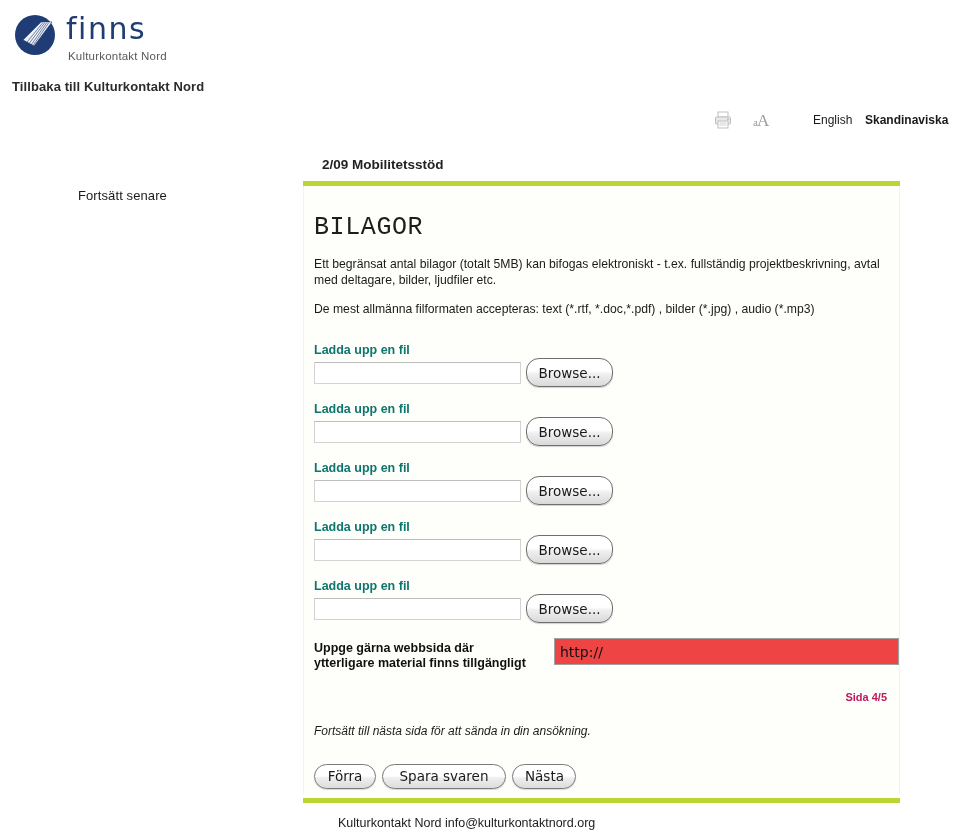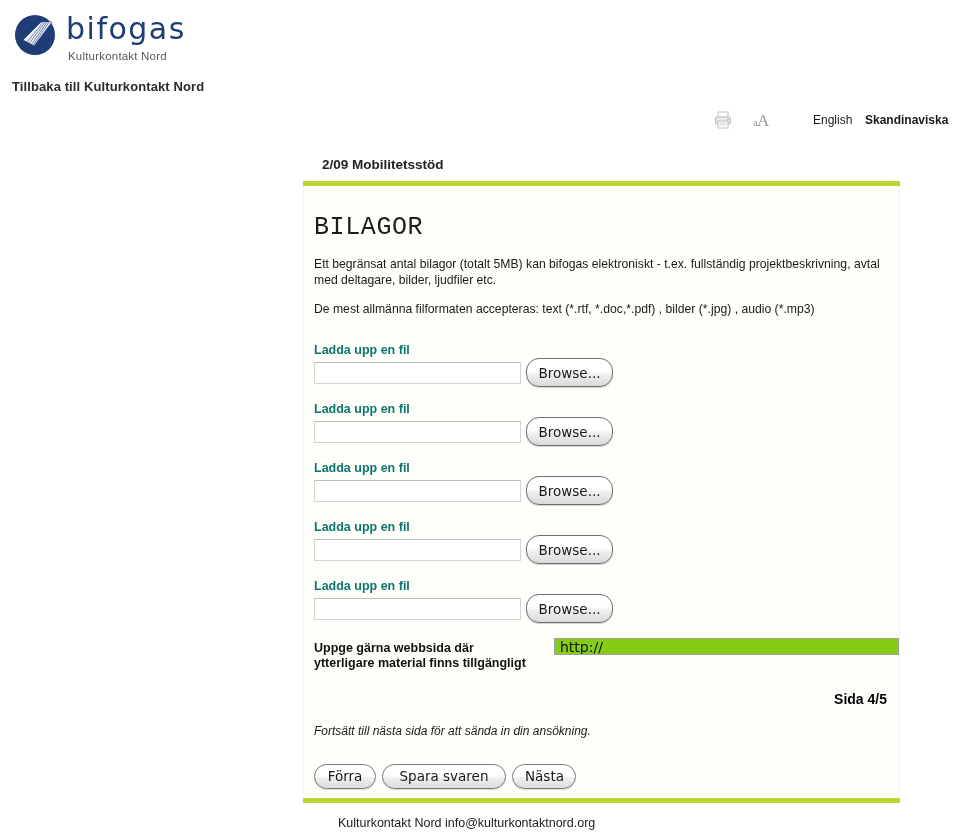--- a/index.html
+++ b/index.html
@@ -245,39 +245,39 @@
     font-size: 12.5px;
     font-weight: bold;
     line-height: 15px;
     color: #111;
   }
   #website-input {
     position: absolute;
     left: 240px;
     top: -3px;
     width: 345px;
-    height: 17px;
+    height: 27px;
     box-sizing: border-box;
     border: 1px solid #a0a0a0;
-    background: #84cc16;
+    background: #ef4444;
     font-family: "DejaVu Sans", sans-serif;
     font-size: 14px;
     color: #111;
     padding: 0 5px;
     outline: none;
   }
 
   
   #page-counter {
     position: absolute;
     right: 12px;
     top: 505px;
-    font-size: 14px;
-    font-weight: bold;
-    color: #000000;
+    font-size: 11px;
+    font-weight: bold;
+    color: #be185d;
   }
 
   
   #continue-note {
     position: absolute;
     left: 10px;
     top: 538px;
     font-size: 12px;
     font-style: italic;
     color: #1a1a1a;
@@ -330,21 +330,21 @@
       <path d="M27 8 L38 8 L20 32 L9 26 Z" fill="none" stroke="#1f3c75" stroke-width="0.6"></path>
       <g stroke="#1f3c75" stroke-width="0.7" opacity="0.85">
         <line x1="28.5" y1="9" x2="13.0" y2="28.2"></line>
         <line x1="30.5" y1="9" x2="15.2" y2="29.4"></line>
         <line x1="32.5" y1="9" x2="17.4" y2="30.6"></line>
         <line x1="34.5" y1="9" x2="19.0" y2="31.6"></line>
       </g>
       <path d="M9 26 L20 32 L16 34 Z" fill="#1f3c75"></path>
     </svg>
   </span>
-  <div id="logo-wordmark">bifogas</div>
+  <div id="logo-wordmark">finns</div>
   <div id="logo-subtitle">Kulturkontakt Nord</div>
 </div>
 
 <a id="back-link" href="#">Tillbaka till Kulturkontakt Nord</a>
 
 <div id="utility-bar">
   <span class="util-icon" id="print-icon">
     <svg width="20" height="20" viewBox="0 0 20 20" aria-hidden="true">
       <rect x="5" y="2" width="10" height="5" fill="none" stroke="#8a8a8a" stroke-width="1"></rect>
       <rect x="2.5" y="7" width="15" height="7" rx="1" fill="#d8d8d8" stroke="#8a8a8a" stroke-width="1"></rect>
@@ -359,20 +359,21 @@
   </span>
   <a id="lang-english" href="#">English</a>
   <a id="lang-skandinaviska" href="#">Skandinaviska</a>
 </div>
 
 <div id="form-title">2/09 Mobilitetsstöd</div>
 
 <div class="green-rule" id="rule-top"></div>
 
 <nav id="sidebar">
+  <a class="sidebar-item" href="#">Fortsätt senare</a>
 </nav>
 
 <section id="content-panel">
 
   <h1 id="section-heading">BILAGOR</h1>
 
   <p class="intro-para" id="intro-1">Ett begränsat antal bilagor (totalt 5MB) kan bifogas elektroniskt - t.ex. fullständig projektbeskrivning, avtal med deltagare, bilder, ljudfiler etc.</p>
   <p class="intro-para" id="intro-2">De mest allmänna filformaten accepteras: text (*.rtf, *.doc,*.pdf) , bilder (*.jpg) , audio (*.mp3)</p>
 
   <div class="upload-group" style="top:157px">

